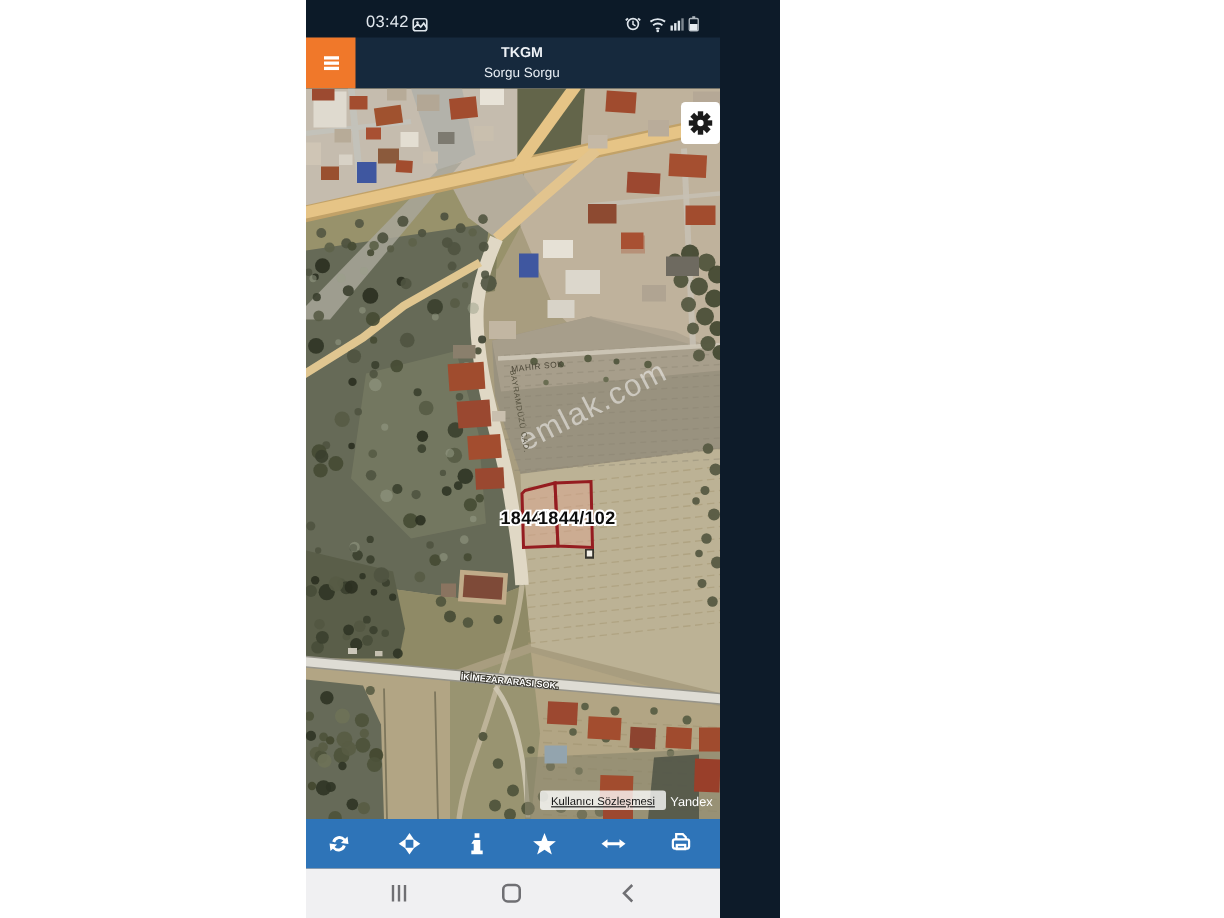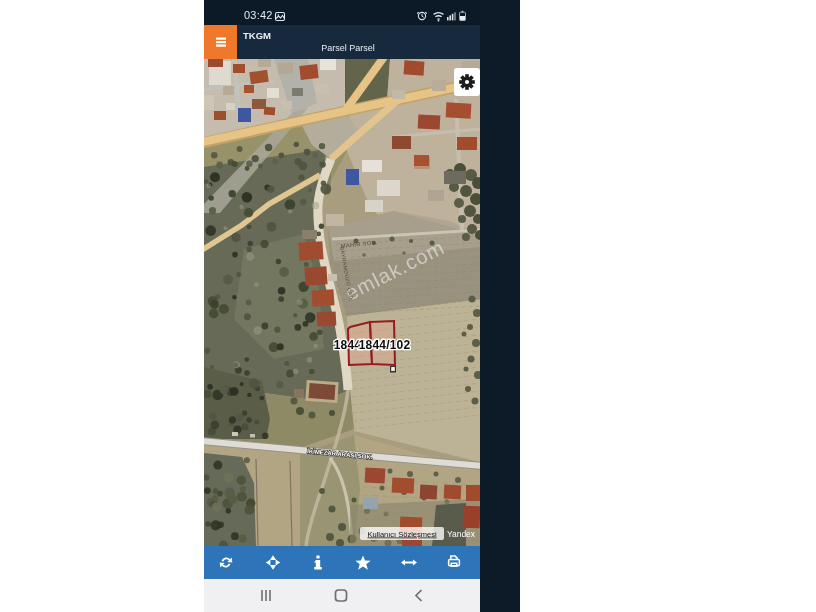--- a/index.html
+++ b/index.html
@@ -2,21 +2,21 @@
 <html><head>
 <meta charset="utf-8">
 <style>
   html,body{margin:0;padding:0;background:#ffffff;width:816px;height:612px;overflow:hidden;}
   *{box-sizing:border-box;font-family:"Liberation Sans",sans-serif;}
   #phone{position:absolute;left:204px;top:0;width:316px;height:612px;background:#0d1b29;}
   #statusbar{position:absolute;left:0;top:0;width:276px;height:25px;background:#0c1a28;color:#dfe6ec;}
   #time{position:absolute;left:40px;top:9px;font-size:11px;letter-spacing:0.2px;color:#e2e8ee;}
   #header{position:absolute;left:0;top:25px;width:276px;height:34px;background:#16293d;}
   #menubtn{position:absolute;left:0;top:0;width:33px;height:34px;background:#f0782a;}
-  #title1{position:absolute;left:39px;top:5px;width:210px;text-align:left;color:#eef2f6;font-size:9.5px;font-weight:bold;}
+  #title1{position:absolute;left:39px;top:5px;width:210px;text-align:center;color:#eef2f6;font-size:9.5px;font-weight:bold;}
   #title2{position:absolute;left:39px;top:17.5px;width:210px;text-align:center;color:#e8eef4;font-size:9px;}
   #mapwrap{position:absolute;left:0;top:59px;width:276px;height:487px;overflow:hidden;background:#b0a68a;}
   #toolbar{position:absolute;left:0;top:546px;width:276px;height:33px;background:#2e74b8;}
   #navbar{position:absolute;left:0;top:579px;width:276px;height:33px;background:#f0f0f2;}
 </style>
 </head>
 <body>
 
 <div id="phone">
 
@@ -67,21 +67,21 @@
         <g fill="#ffffff">
           <rect x="12" y="12.5" width="10" height="2.2"></rect>
           <rect x="12" y="16" width="10" height="2.2"></rect>
           <rect x="12" y="19.5" width="10" height="2.2"></rect>
         </g>
       </svg>
     </div>
 
     <div id="title1">TKGM</div>
 
-    <div id="title2">Parsel Parsel</div>
+    <div id="title2">Sorgu Sorgu</div>
   </div>
 
   <div id="mapwrap">
     <svg id="map" width="276" height="487" viewBox="0 0 276 487">
 
 <rect x="0" y="0" width="276" height="487" fill="#a89d7f"></rect>
 
 <polygon points="0,0 141,0 141,46 120,58 96,64 0,80" fill="#c5bcae"></polygon>
 
 <polygon points="141,0 186,0 183,42 146,48 141,46" fill="#63654a"></polygon>

